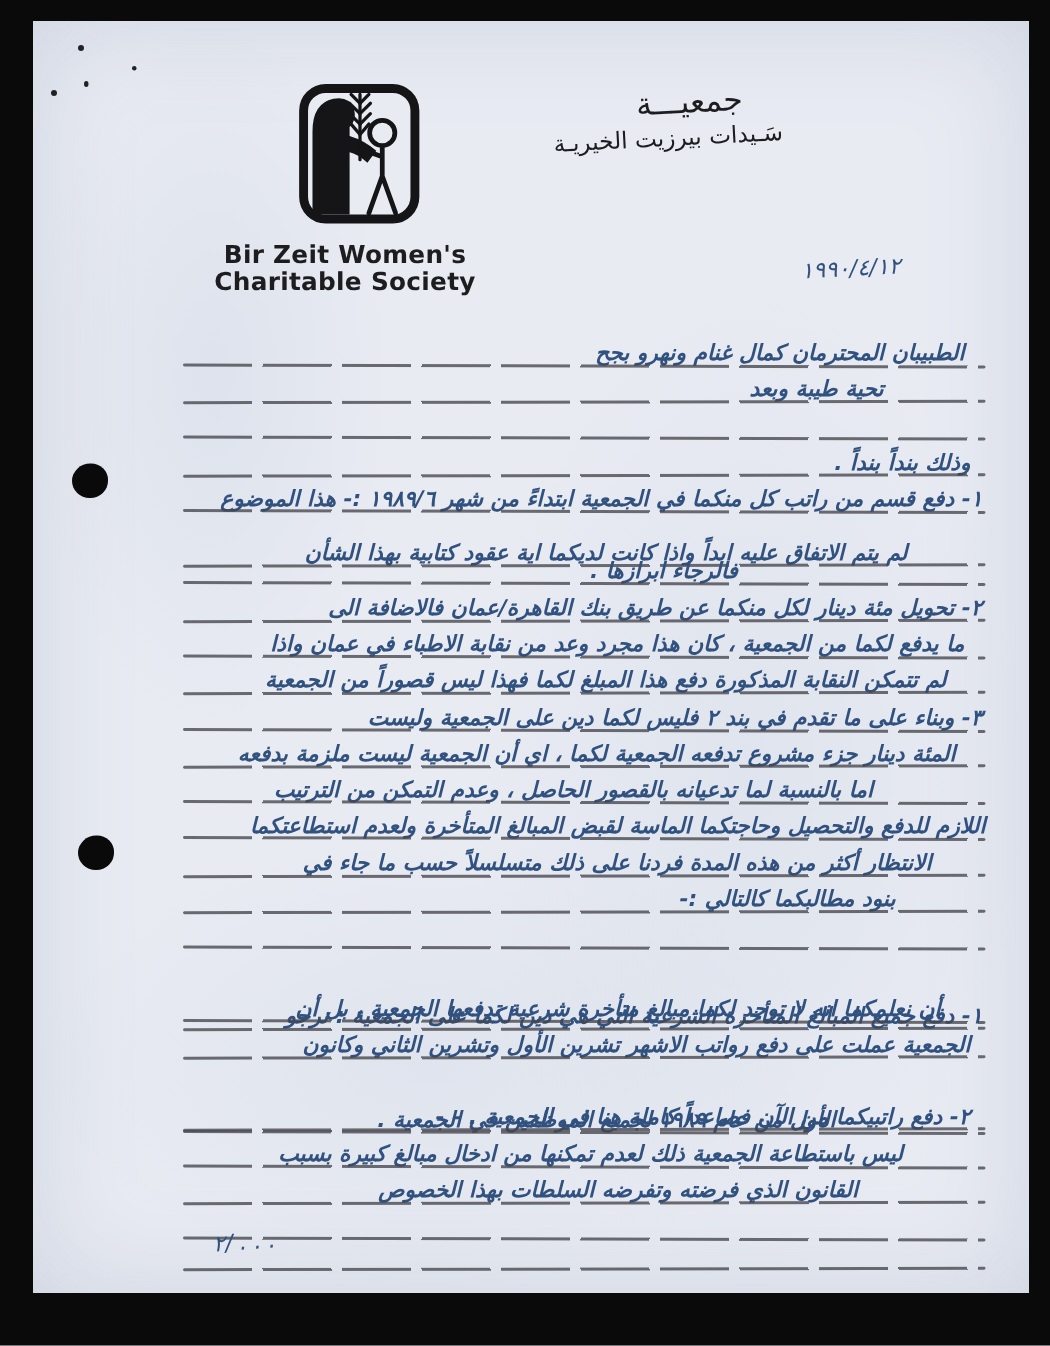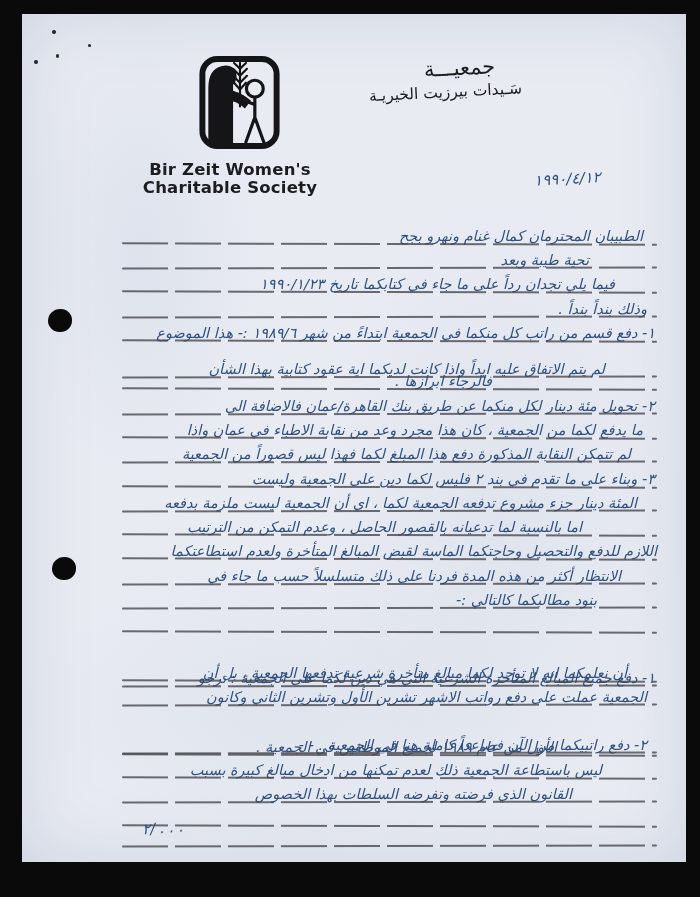--- a/index.html
+++ b/index.html
@@ -27,21 +27,21 @@
     position:absolute;left:118px;top:147px;width:180px;text-align:center;
     font-weight:bold;font-size:16.5px;line-height:18px;color:var(--print);letter-spacing:.2px;
   }
   .org-ar{position:absolute;left:320px;top:42px;width:180px;direction:rtl;color:var(--print);}
   .org-ar .l1{font-size:21px;text-align:center;margin-left:55px;transform:rotate(-3deg);letter-spacing:1px;}
   .org-ar .l2{font-size:15.5px;white-space:nowrap;text-align:right;transform:rotate(-3deg);margin-top:4px;letter-spacing:.5px;}
   .date{
     position:absolute;left:512px;top:154px;width:140px;direction:rtl;text-align:left;
     color:var(--ink);font-size:15px;font-style:italic;transform:rotate(-3deg);
   }
-  .letter-body{position:absolute;left:0;top:0;width:664px;height:828px;}
+  .letter-body{position:absolute;left:0;top:0;width:664px;height:828px;font-weight:bold;}
   .line{position:absolute;left:100px;right:29px;height:26px;}
   .line .ink{
     position:absolute;left:0;right:0;bottom:1px;direction:rtl;text-align:right;
     color:var(--ink);font-size:14.5px;font-style:italic;white-space:nowrap;letter-spacing:.2px;
   }
   .line .rule{
     position:absolute;left:0;right:0;bottom:0;height:2px;opacity:.78;border-radius:1px;
     background:repeating-linear-gradient(90deg, var(--rule) 0 46px, transparent 46px 53px);
   }
   .line:nth-child(odd) .rule{transform:rotate(.15deg);}
@@ -99,21 +99,20 @@
   <div class="letter-body">
       <div class="line" style="top: 205px;">
         <div class="ink" style="padding-right: 14px;">الطبيبان المحترمان كمال غنام ونهرو بجح</div>
         <div class="rule"></div>
       </div>
       <div class="line" style="top: 229px;">
         <div class="ink" style="padding-right: 68px;">تحية طيبة وبعد</div>
         <div class="rule"></div>
       </div>
       <div class="line" style="top: 253px;">
-        <div class="ink" style="padding-right: 42px;">فيما يلي تجدان رداً على ما جاء في كتابكما تاريخ ١٩٩٠/١/٢٣</div>
         <div class="rule"></div>
       </div>
       <div class="line" style="top: 278px;">
         <div class="ink" style="padding-right: 10px;">وذلك بنداً بنداً .</div>
         <div class="rule"></div>
       </div>
       <div class="line" style="top: 302px;">
         <div class="ink" style="padding-right: 2px;">١- دفع قسم من راتب كل منكما في الجمعية ابتداءً من شهر ١٩٨٩/٦ :- هذا الموضوع</div>
         <div class="rule"></div>
       </div>

